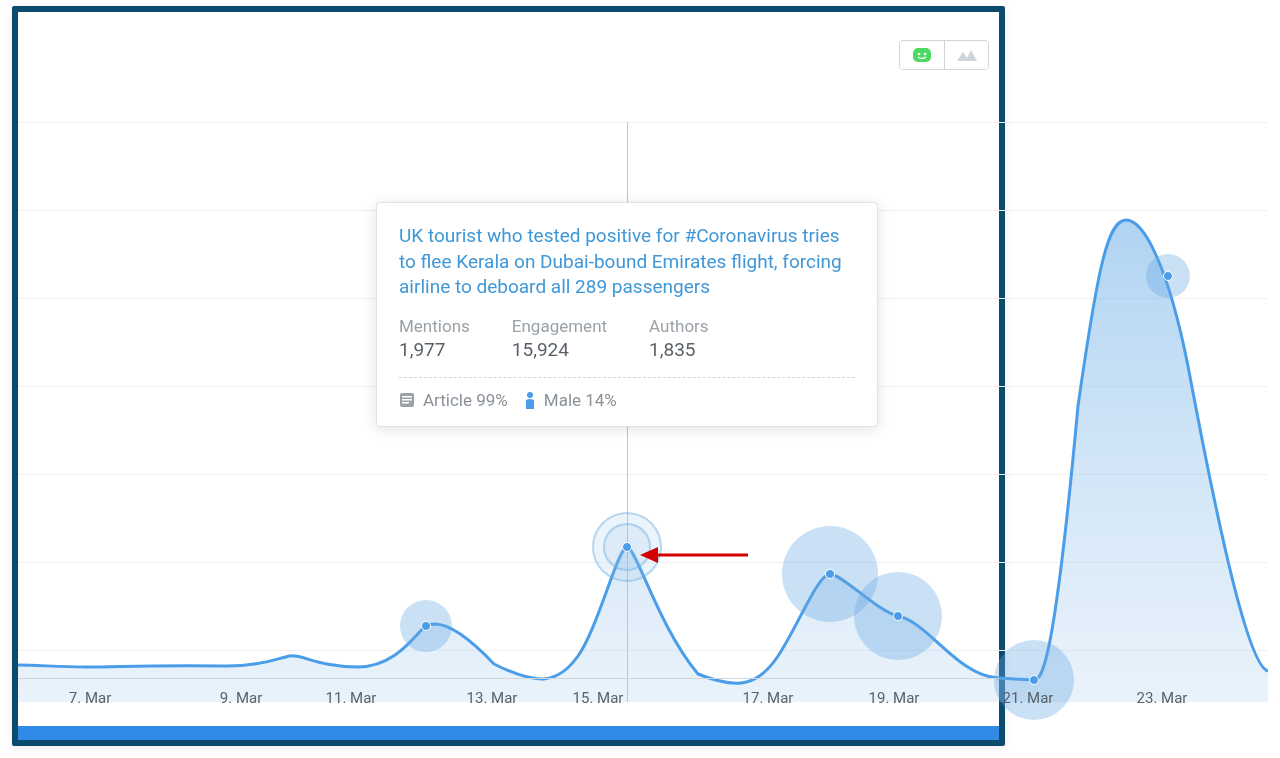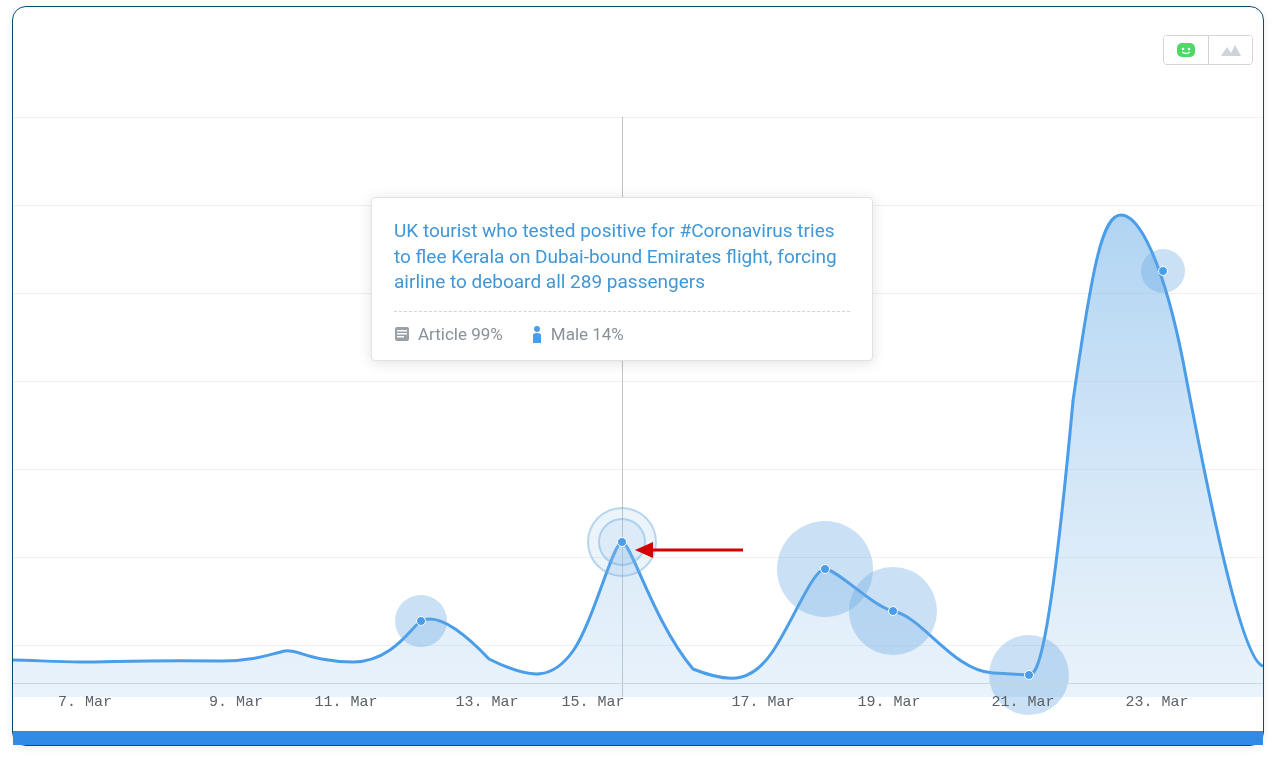--- a/index.html
+++ b/index.html
@@ -7,24 +7,24 @@
     font-family: -apple-system, BlinkMacSystemFont, "Segoe UI", Roboto, Helvetica, Arial, sans-serif;
     background: #fff;
     width: 1280px;
     height: 758px;
     position: relative;
   }
   .chart-container {
     position: absolute;
     left: 12px;
     top: 6px;
-    width: 1252px;
+    width: 993px;
     height: 740px;
-    border: 1px solid #0c4a6e;
-    border-radius: 14px;
+    border: 6px solid #0c4a6e;
+    border-radius: 2px;
     box-shadow: 0 2px 8px rgba(0,0,0,0.08);
   }
   .toggle-group {
     position: absolute;
     top: 28px;
     right: 10px;
     display: flex;
     border: 1px solid #d0d5da;
     border-radius: 4px;
     overflow: hidden;
@@ -61,21 +61,20 @@
     border-top: 1px solid #d0d5da;
     display: flex;
   }
   .x-tick {
     position: absolute;
     top: 10px;
     transform: translateX(-50%);
     font-size: 15px;
     color: #5a6169;
     white-space: nowrap;
-    font-family: Liberation Mono, monospace;
   }
   .blue-bar {
     position: absolute;
     left: 0;
     bottom: 0;
     height: 14px;
     width: 100%;
     background: #2f8be6;
   }
   svg.plot {
@@ -132,21 +131,21 @@
   }
   .stat-label { color: #9aa1a8; font-size: 17px; }
   .stat-value { color: #5a6169; font-size: 19px; margin-top: 2px; }
   .tooltip-divider {
     border-top: 1px dashed #d0d5da;
     margin: 16px 0 12px 0;
   }
   .tooltip-meta {
     display: flex;
     flex-wrap: wrap;
-    gap: 20px 28px;
+    gap: 20px 16px;
     font-size: 17px;
     color: #8a9199;
   }
   .meta-item { display: flex; align-items: center; gap: 8px; }
   .arrow {
     position: absolute;
     z-index: 30;
   }
 </style>
 </head>
@@ -246,20 +245,34 @@
     <div class="data-dot" style="left:1016px; top:654px"></div>
     <div class="data-dot" style="left:1150px; top:250px"></div>
 
     <svg class="arrow" style="left:618px; top:513px" width="122" height="32">
       <line x1="112" y1="16" x2="16" y2="16" stroke="#d40000" stroke-width="3"></line>
       <polygon points="4,16 22,8 22,24" fill="#d40000"></polygon>
     </svg>
 
     <div class="tooltip" style="left:358px; top:176px">
       <div class="tooltip-title">UK tourist who tested positive for #Coronavirus tries to flee Kerala on Dubai-bound Emirates flight, forcing airline to deboard all 289 passengers</div>
+      <div class="tooltip-stats">
+        <div>
+          <div class="stat-label">Mentions</div>
+          <div class="stat-value">1,977</div>
+        </div>
+        <div>
+          <div class="stat-label">Engagement</div>
+          <div class="stat-value">15,924</div>
+        </div>
+        <div>
+          <div class="stat-label">Authors</div>
+          <div class="stat-value">1,835</div>
+        </div>
+      </div>
       <div class="tooltip-divider"></div>
       <div class="tooltip-meta">
         <div class="meta-item">
           <svg width="16" height="16" viewBox="0 0 16 16">
               <rect x="1" y="1" width="14" height="14" rx="2" fill="#9aa1a8"></rect>
               <rect x="3" y="4" width="10" height="1.5" fill="#fff"></rect>
               <rect x="3" y="7" width="10" height="1.5" fill="#fff"></rect>
               <rect x="3" y="10" width="7" height="1.5" fill="#fff"></rect>
             </svg>
           <span>Article 99%</span>

